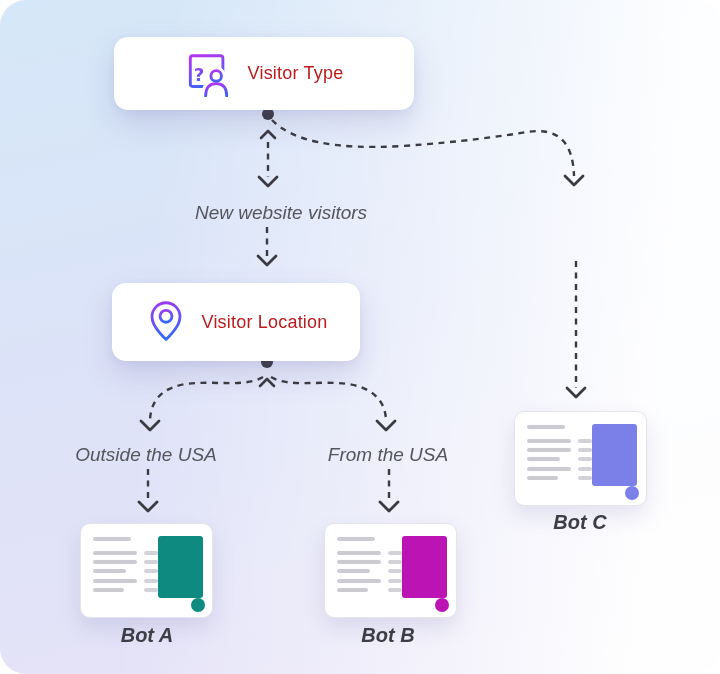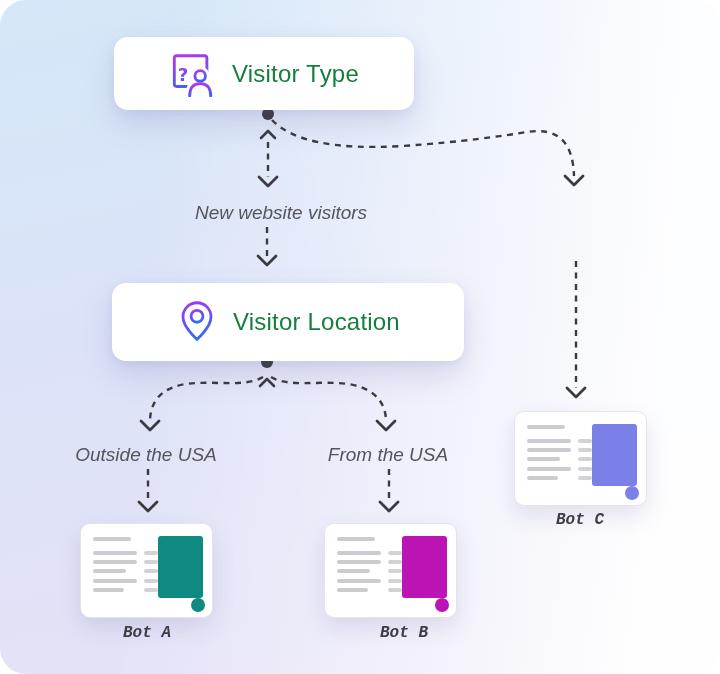--- a/index.html
+++ b/index.html
@@ -17,22 +17,22 @@
   }
   .connectors { position: absolute; inset: 0; }
 
   .node {
     position: absolute; background: #ffffff; border-radius: 14px;
     display: flex; align-items: center; justify-content: center; gap: 15px;
     box-shadow: 0 14px 30px rgba(99,91,160,0.18), 0 3px 8px rgba(99,91,160,0.08);
     cursor: pointer;
   }
   .node-vt { left: 114px; top: 37px; width: 300px; height: 73px; }
-  .node-vl { left: 112px; top: 283px; width: 352px; height: 78px; }
-  .node-label { font-size: 24px; color: #15803d; letter-spacing: 0.2px; }
+  .node-vl { left: 112px; top: 283px; width: 248px; height: 78px; }
+  .node-label { font-size: 18px; color: #b91c1c; letter-spacing: 0.2px; }
   .node-icon { display: inline-flex; }
 
   .branch-label {
     position: absolute; transform: translateX(-50%);
     font-style: italic; font-size: 19px; color: #55555C;
     text-align: right; line-height: 1.45; white-space: nowrap;
   }
   .branch-label.wrap { white-space: normal; width: 150px; }
 
   .bot-card {
@@ -60,23 +60,22 @@
   .widget {
     position: absolute; left: 77px; top: 12px; width: 45px; height: 62px;
     border-radius: 3px; background: #888;
   }
   .chat-dot {
     position: absolute; right: 7px; bottom: 5px; width: 14px; height: 14px;
     border-radius: 50%; background: #888;
   }
   .bot-label {
     position: absolute; transform: translateX(-50%);
-    font-style: italic; font-weight: 700; font-size: 16px; color: #3D3D46;
+    font-style: italic; font-weight: 700; font-size: 20px; color: #3D3D46;
     white-space: nowrap;
-    font-family: Liberation Mono, monospace;
   }
 </style>
 </head>
 <body>
 
 <div class="canvas">
 
   <svg class="connectors" width="720" height="674" viewBox="0 0 720 674">
     <g stroke="#3A3A40" fill="none">
 
@@ -178,21 +177,21 @@
     <span class="ln r5"></span>
     <span class="ln r6"></span>
     <span class="stub s1"></span>
     <span class="stub s2"></span>
     <span class="stub s3"></span>
     <span class="stub s4"></span>
     <span class="stub s5"></span>
     <span class="widget" style="background: rgb(188, 19, 180);"></span>
     <span class="chat-dot" style="background: rgb(188, 19, 180);"></span>
   </div>
-  <div class="bot-label" style="left:404px; top:624px;">Bot B</div>
+  <div class="bot-label" style="left:388px; top:624px;">Bot B</div>
 
   <div class="bot-card card-c">
     <span class="ln r1"></span>
     <span class="ln r2"></span>
     <span class="ln r3"></span>
     <span class="ln r4"></span>
     <span class="ln r5"></span>
     <span class="ln r6"></span>
     <span class="stub s1"></span>
     <span class="stub s2"></span>

